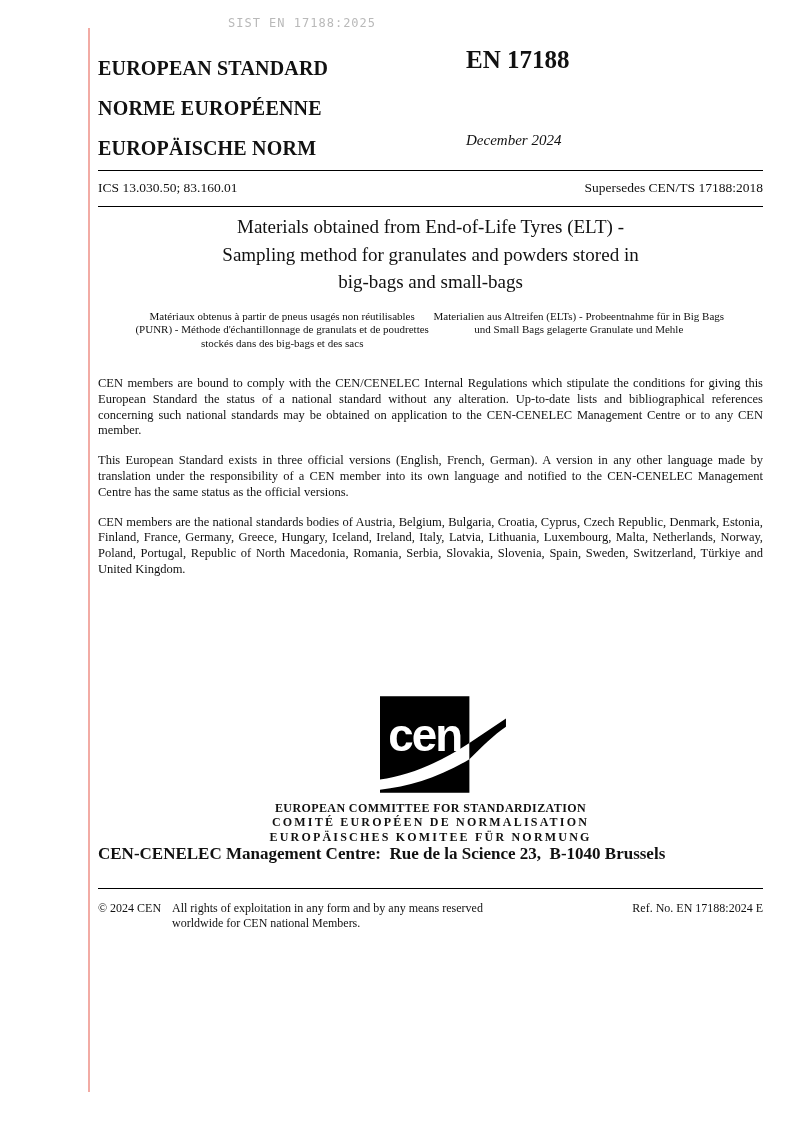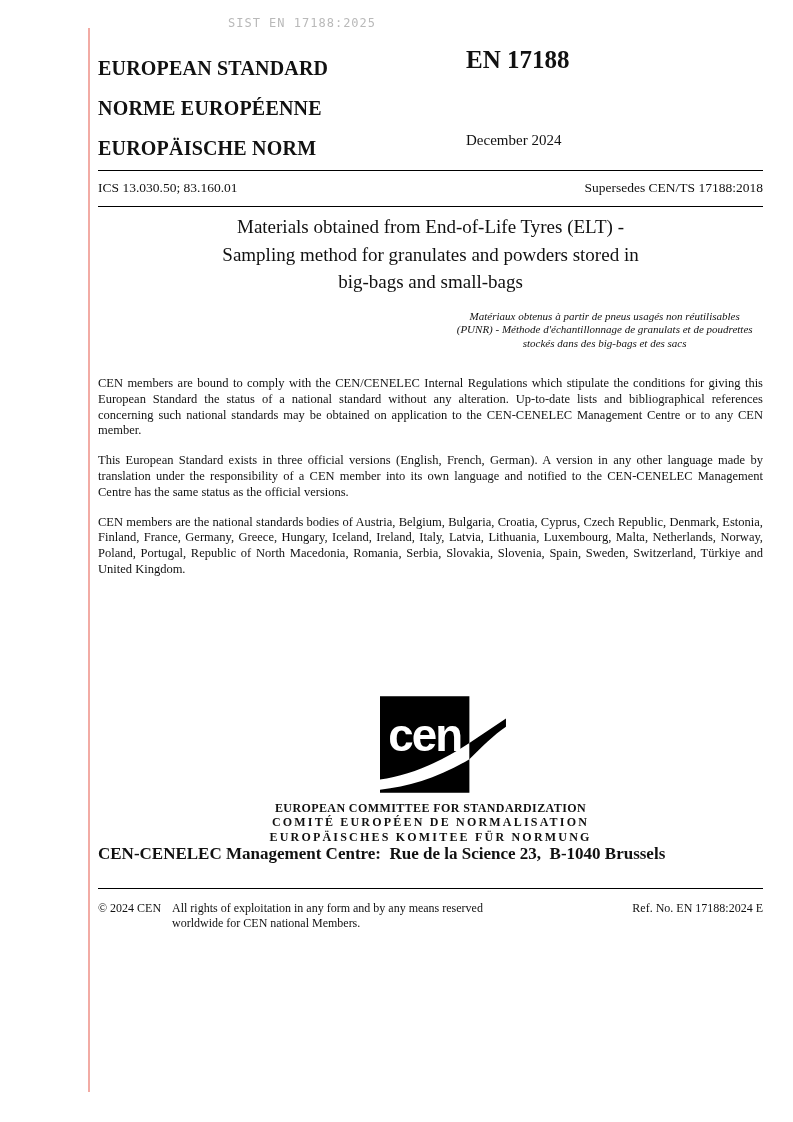--- a/index.html
+++ b/index.html
@@ -28,38 +28,38 @@
   
   .header { position:relative; height:122px; }
   .std-name { font-size:20px; font-weight:bold; line-height:40px; letter-spacing:0.2px; }
   .std-number {
     position:absolute; left:368px; top:-2px;
     font-size:25px; font-weight:bold;
   }
   .std-date {
     position:absolute; left:368px; top:84px;
     font-size:15px;
+    font-style:italic;
   }
   .rule { border:none; border-top:1.4px solid #000; margin:0; }
   .meta-row {
     display:flex; justify-content:space-between;
     font-size:13.5px; padding:9px 0 10px 0;
   }
   .version-label {
     text-align:center; font-size:13px; font-weight:bold;
     margin:14px 0 10px 0;
   }
   .doc-title {
     text-align:center; font-size:19px; line-height:27.5px;
     margin:6px 0 14px 0;
   }
   .translations {
-    display:flex; justify-content:flex-end;
+    display:flex; justify-content:center;
     margin:12px 10px 0 10px;
-    font-style:italic;
   }
   .translation {
     width:46%; text-align:center;
     font-size:11px; line-height:13.5px;
   }
   .body-paragraphs { margin-top:26px; }
   .body-paragraphs p {
     font-size:12.5px; line-height:15.8px;
     text-align:justify;
     margin:0 0 14px 0;
@@ -117,20 +117,21 @@
 
 
     <div class="doc-title">
       <div>Materials obtained from End-of-Life Tyres (ELT) -</div>
       <div>Sampling method for granulates and powders stored in</div>
       <div>big-bags and small-bags</div>
     </div>
 
     <div class="translations">
       <div class="translation">Matériaux obtenus à partir de pneus usagés non réutilisables (PUNR) - Méthode d'échantillonnage de granulats et de poudrettes stockés dans des big-bags et des sacs</div>
+      <div class="translation">Materialien aus Altreifen (ELTs) - Probeentnahme für in Big Bags und Small Bags gelagerte Granulate und Mehle</div>
     </div>
 
     <div class="body-paragraphs">
       <p>CEN members are bound to comply with the CEN/CENELEC Internal Regulations which stipulate the conditions for giving this European Standard the status of a national standard without any alteration. Up-to-date lists and bibliographical references concerning such national standards may be obtained on application to the CEN-CENELEC Management Centre or to any CEN member.</p>
       <p>This European Standard exists in three official versions (English, French, German). A version in any other language made by translation under the responsibility of a CEN member into its own language and notified to the CEN-CENELEC Management Centre has the same status as the official versions.</p>
       <p>CEN members are the national standards bodies of Austria, Belgium, Bulgaria, Croatia, Cyprus, Czech Republic, Denmark, Estonia, Finland, France, Germany, Greece, Hungary, Iceland, Ireland, Italy, Latvia, Lithuania, Luxembourg, Malta, Netherlands, Norway, Poland, Portugal, Republic of North Macedonia, Romania, Serbia, Slovakia, Slovenia, Spain, Sweden, Switzerland, Türkiye and United Kingdom.</p>
     </div>
 
     <div class="logo-wrap">
       <svg width="128" height="97" viewBox="0 0 126 95" xmlns="http://www.w3.org/2000/svg">

